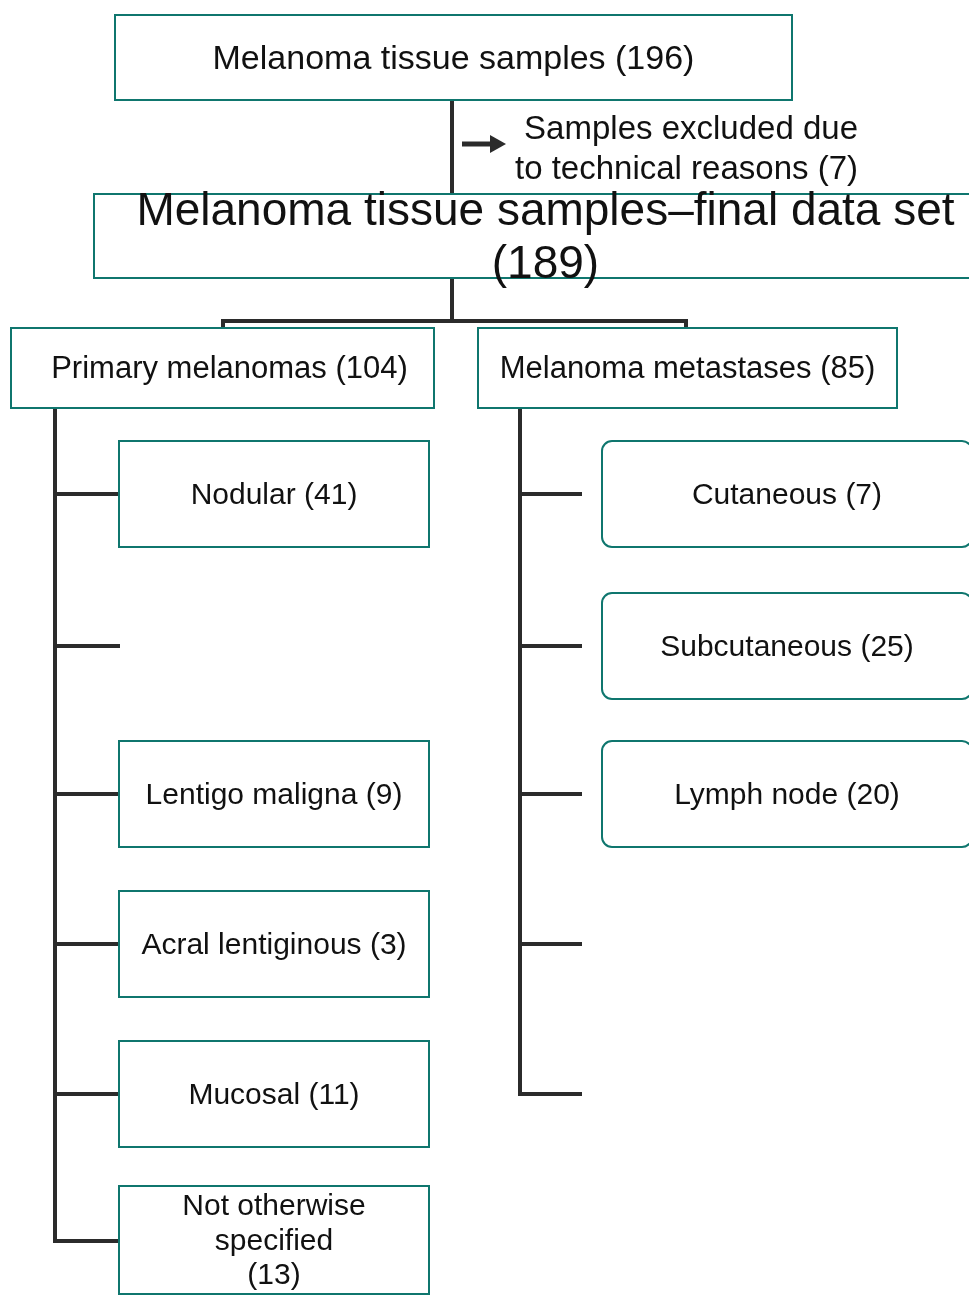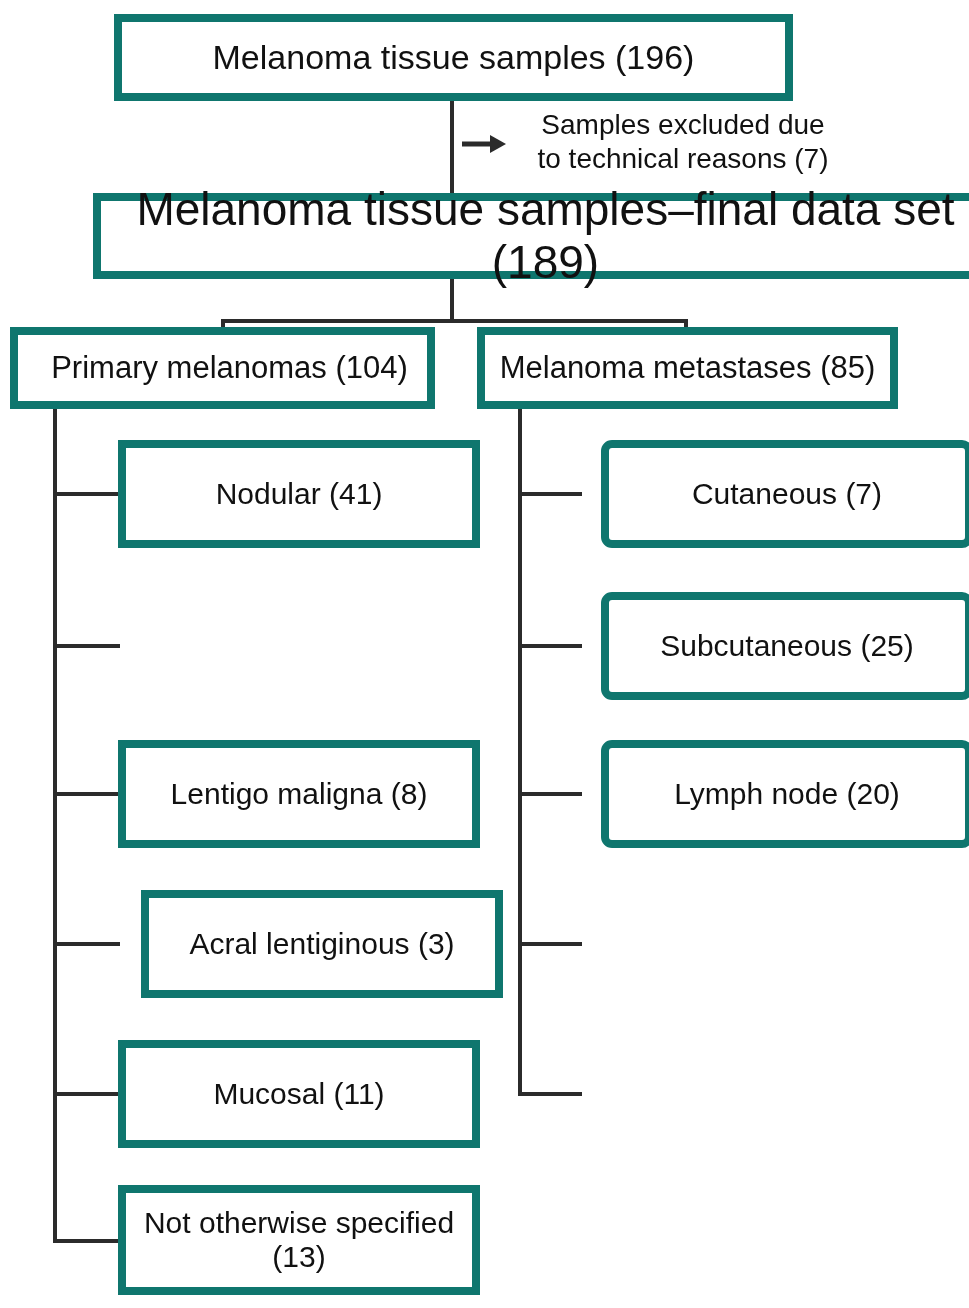--- a/index.html
+++ b/index.html
@@ -13,21 +13,21 @@
     width: 969px;
     height: 1308px;
     background: #ffffff;
     font-family: "Liberation Sans", "DejaVu Sans", sans-serif;
     color: #111111;
     overflow: hidden;
   }
   .node {
     position: absolute;
     box-sizing: border-box;
-    border: 8px solid #0f766e;
+    border: 2px solid #0f766e;
     background: #ffffff;
     display: flex;
     align-items: center;
     justify-content: center;
     text-align: center;
     line-height: 1.15;
     padding: 2px 6px;
     z-index: 3;
   }
   .node-label {
@@ -36,48 +36,48 @@
   }
 
   
   #node-root      { left: 114px; top: 14px;  width: 679px; height: 87px;  font-size: 34px; }
   #node-final     { left: 61px;  top: 193px; width: 905px; height: 86px;  font-size: 46px; margin-left: 32px; }
   #node-primary   { left: 10px;  top: 327px; width: 425px; height: 82px;  font-size: 31px; padding-left: 20px; }
   #node-mets      { left: 477px; top: 327px; width: 421px; height: 82px;  font-size: 31px; justify-content: center; }
 
   
   .leaf       { font-size: 30px; }
-  .leaf-left  { left: 118px; width: 362px; }
+  .leaf-left  { left: 118px; width: 312px; }
   .leaf-right { left: 601px; width: 372px; border-radius: 11px; }
 
   .row-1 { top: 440px;  height: 108px; }
   .row-2 { top: 592px;  height: 108px; }
   .row-3 { top: 740px;  height: 108px; }
-  .row-4 { top: 890px;  height: 108px; margin-left: 23px; }
+  .row-4 { top: 890px;  height: 108px; }
   .row-5 { top: 1040px; height: 108px; }
   .row-6 { top: 1185px; height: 110px; }
 
   
   .line {
     position: absolute;
     background: #2b2b2b;
     z-index: 1;
   }
   .v { width: 4px; }
   .h { height: 4px; }
 
   
   #excl-note {
     position: absolute;
     left: 508px;
     top: 108px;
     width: 350px;
-    font-size: 28px;
+    font-size: 33px;
     line-height: 1.22;
-    text-align: center;
+    text-align: right;
     white-space: pre-line;
     z-index: 4;
   }
   #excl-arrow {
     position: absolute;
     left: 462px;
     top: 132px;
     width: 44px;
     height: 24px;
     z-index: 4;
@@ -129,21 +129,21 @@
   <div class="line h" style="left:518px; top:492px; width:64px;"></div>
   <div class="line h" style="left:518px; top:644px; width:64px;"></div>
   <div class="line h" style="left:518px; top:792px; width:64px;"></div>
   <div class="line h" style="left:518px; top:942px; width:64px;"></div>
   <div class="line h" style="left:518px; top:1092px; width:64px;"></div>
 
   <div class="node leaf leaf-left row-1">
     <span class="node-label">Nodular (41)</span>
   </div>
   <div class="node leaf leaf-left row-3">
-    <span class="node-label">Lentigo maligna (8)</span>
+    <span class="node-label">Lentigo maligna (9)</span>
   </div>
   <div class="node leaf leaf-left row-4">
     <span class="node-label">Acral lentiginous (3)</span>
   </div>
   <div class="node leaf leaf-left row-5">
     <span class="node-label">Mucosal (11)</span>
   </div>
   <div class="node leaf leaf-left row-6">
     <span class="node-label">Not otherwise specified
 (13)</span>

